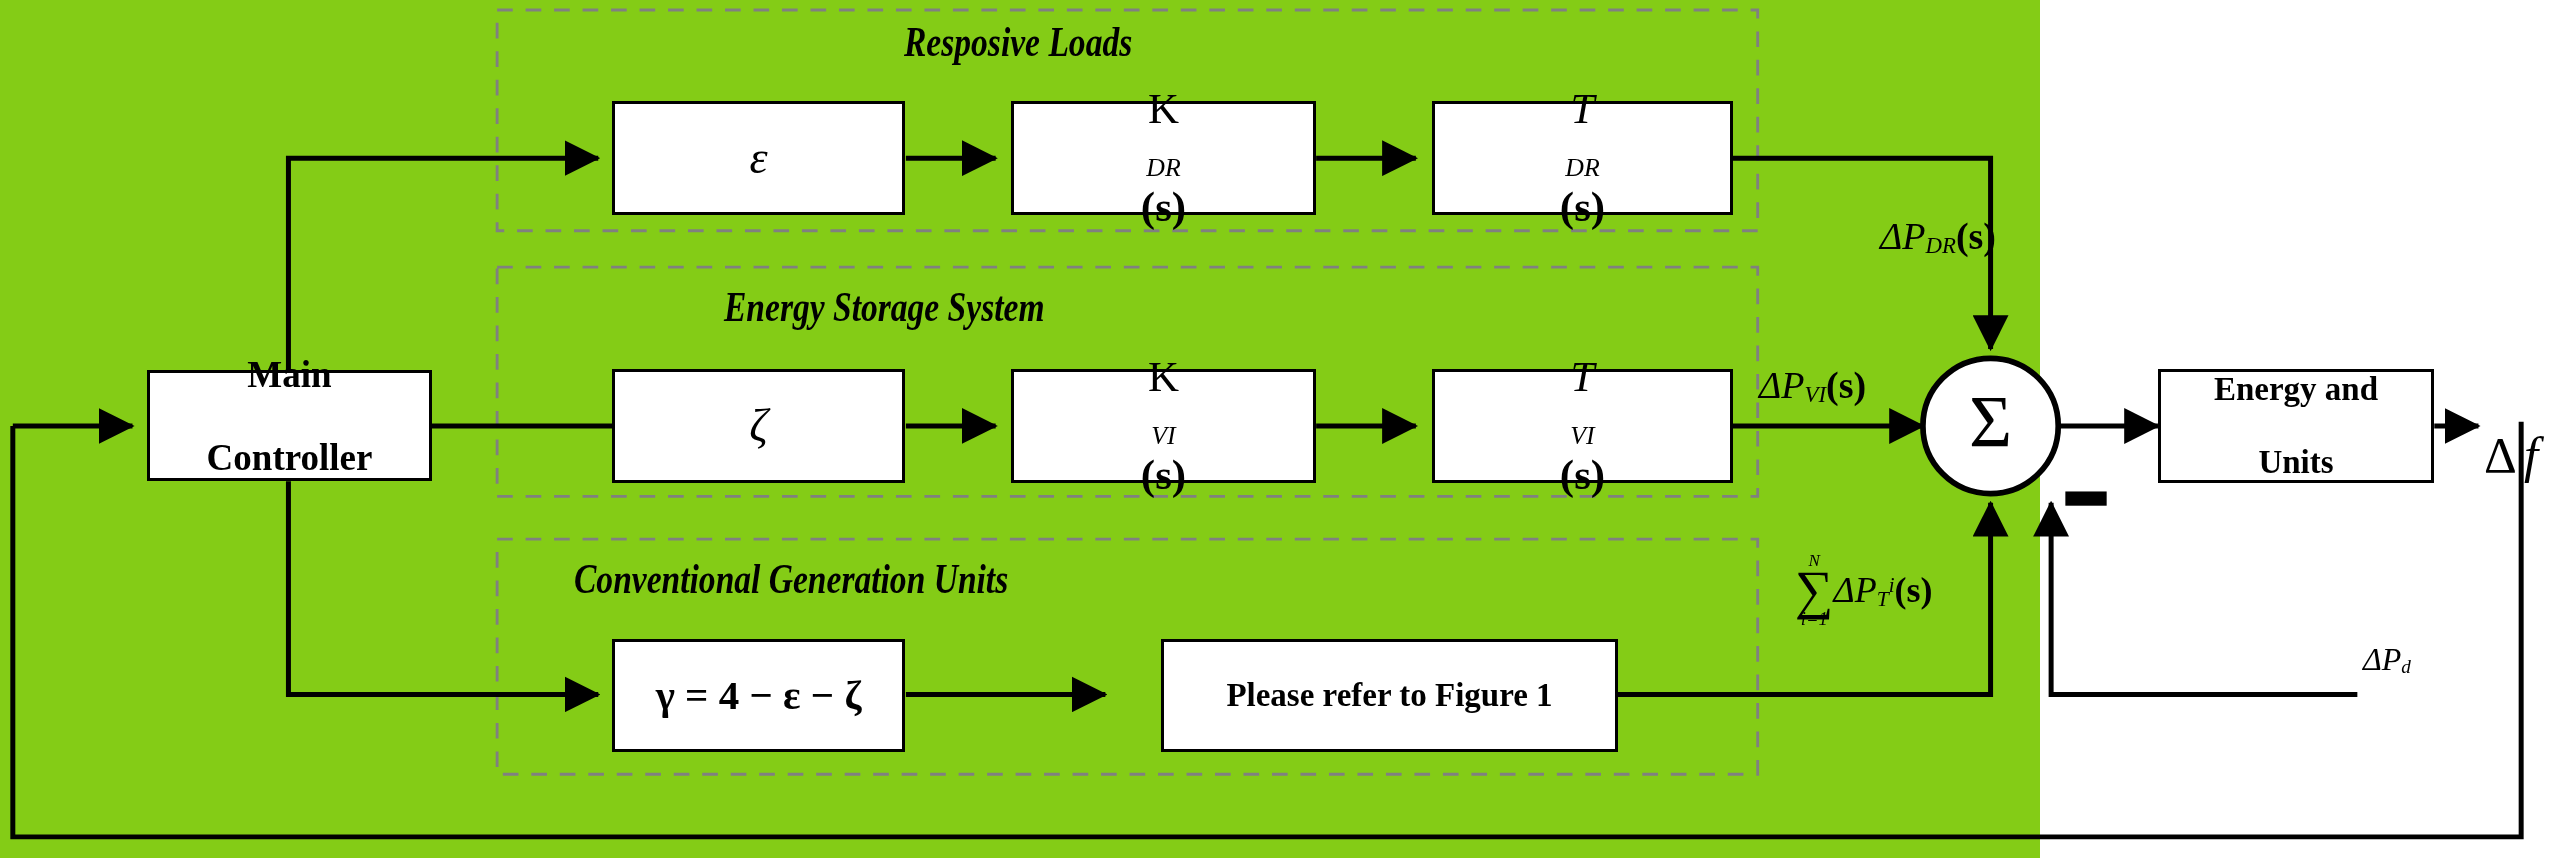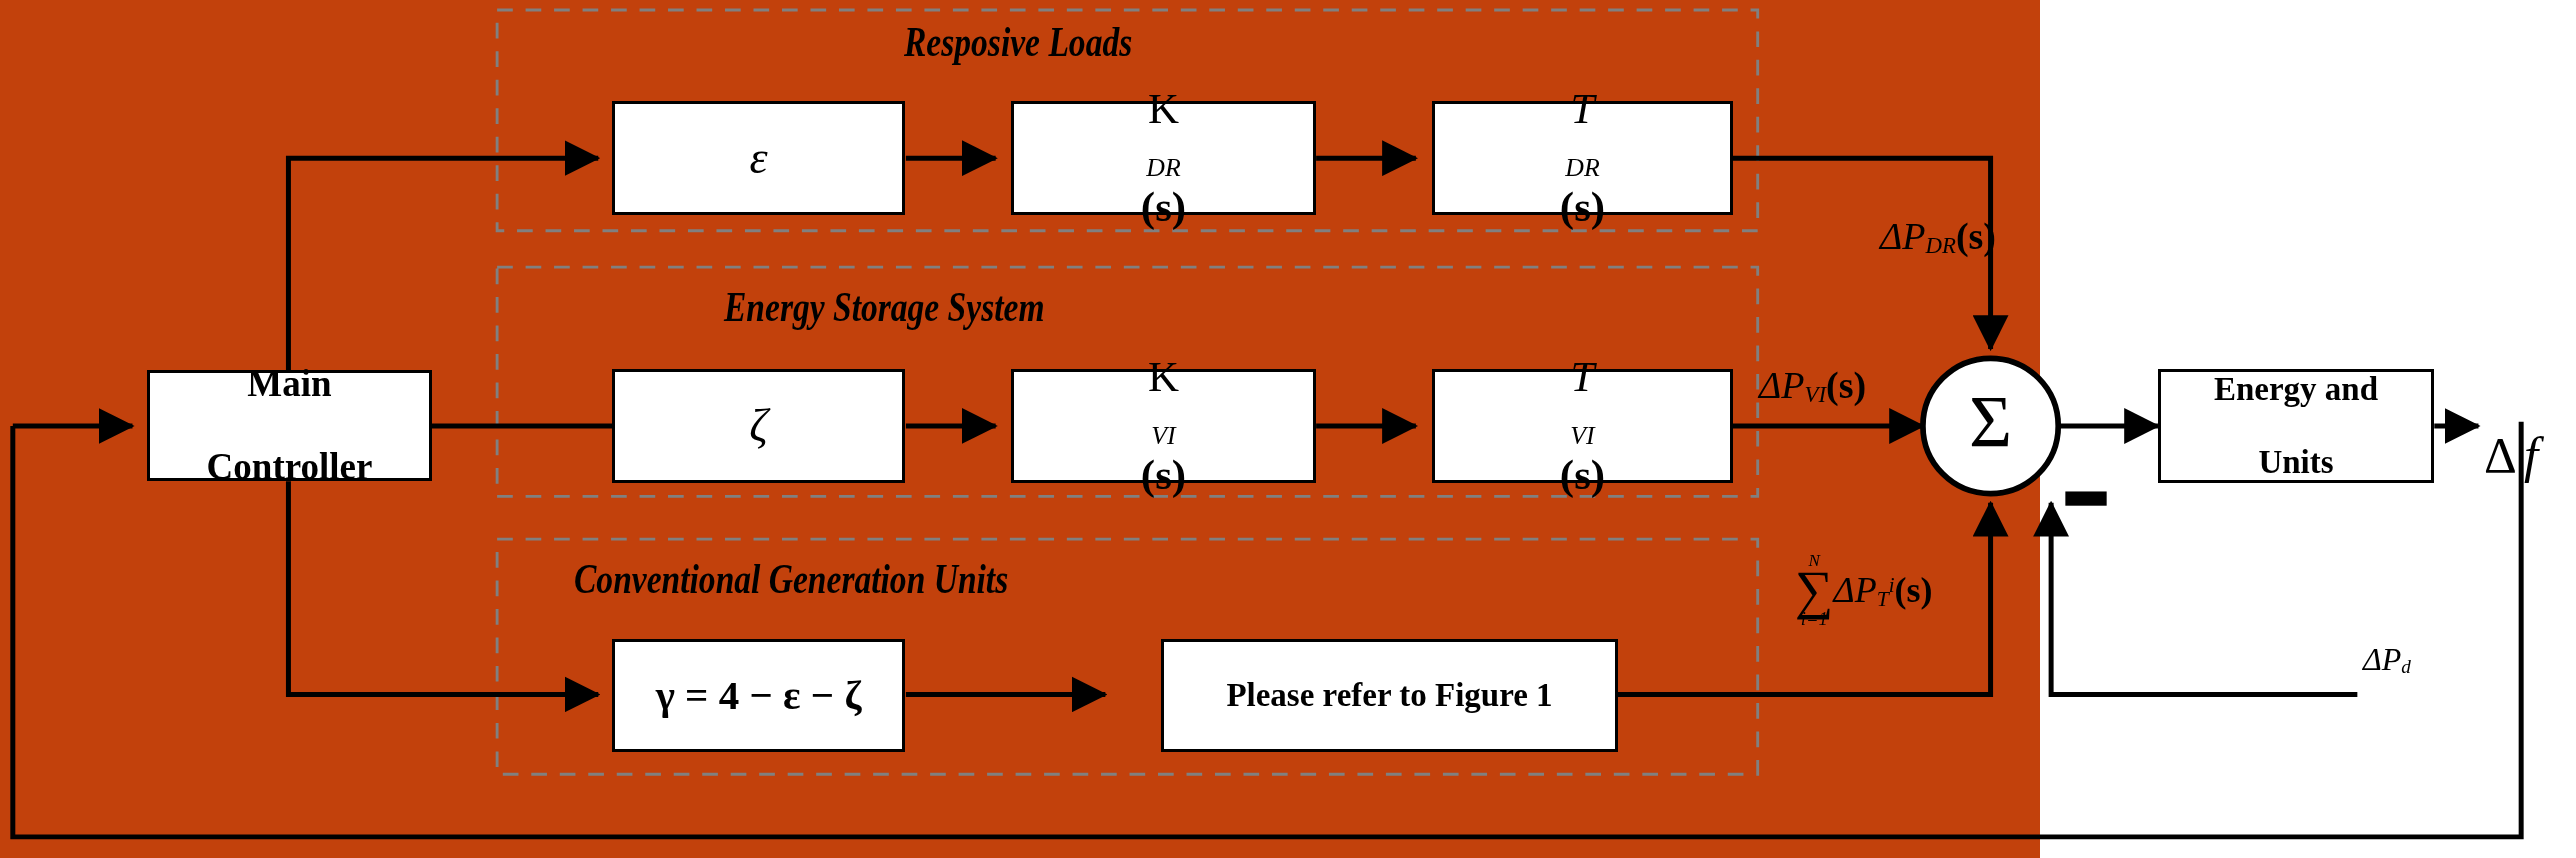--- a/index.html
+++ b/index.html
@@ -1,16 +1,16 @@
 <!DOCTYPE html>
 <html style="font-size:11.4px"><head>
 <meta charset="utf-8">
 <style>
   html,body{margin:0;padding:0;background:#ffffff;}
-  #stage{position:relative;width:2040px;height:859px;background:#c2410c;
+  #stage{position:relative;width:2040px;height:859px;background:#84cc16;
          font-family:"Liberation Serif", serif;}
   svg{position:absolute;left:0;top:0;width:2576px;height:859px;}
   .blk{position:absolute;background:#fff;border:3.6px solid #000;
        box-sizing:border-box;display:flex;align-items:center;
        justify-content:center;text-align:center;}
   .blk span{display:block;line-height:1.12;}
   .lbl{position:absolute;white-space:nowrap;color:#000;}
   .grp-title{position:absolute;white-space:nowrap;font-style:italic;
              font-weight:bold;font-size:43px;color:#000;
              transform:scaleX(.78);transform-origin:left center;}
@@ -65,21 +65,21 @@
     </g>
 
     <circle cx="2795" cy="598" r="95" fill="#fff" stroke="#000" stroke-width="8"></circle>
     <rect x="2900" y="690" width="58" height="20" fill="#000"></rect>
   </svg>
 
   <div class="grp-title" style="left:904px;top:17px;">Resposive Loads</div>
   <div class="grp-title" style="left:724px;top:282px;">Energy Storage System</div>
   <div class="grp-title" style="left:574px;top:554px;">Conventional Generation Units</div>
 
-  <div class="blk" style="left:147px;top:370px;width:285px;height:111px;font-size:37px;font-weight:bold;">
+  <div class="blk" style="left:147px;top:370px;width:285px;height:111px;font-size:37px;font-weight:bold;align-items:flex-end;">
     <span>
       <span>Main</span><br>
       <span>Controller</span>
     </span>
   </div>
 
   <div class="blk" style="left:612px;top:101px;width:293px;height:114px;font-size:46px;">
     <span class="mi">ε</span>
   </div>
   <div class="blk" style="left:1011px;top:101px;width:305px;height:114px;font-size:43px;">

